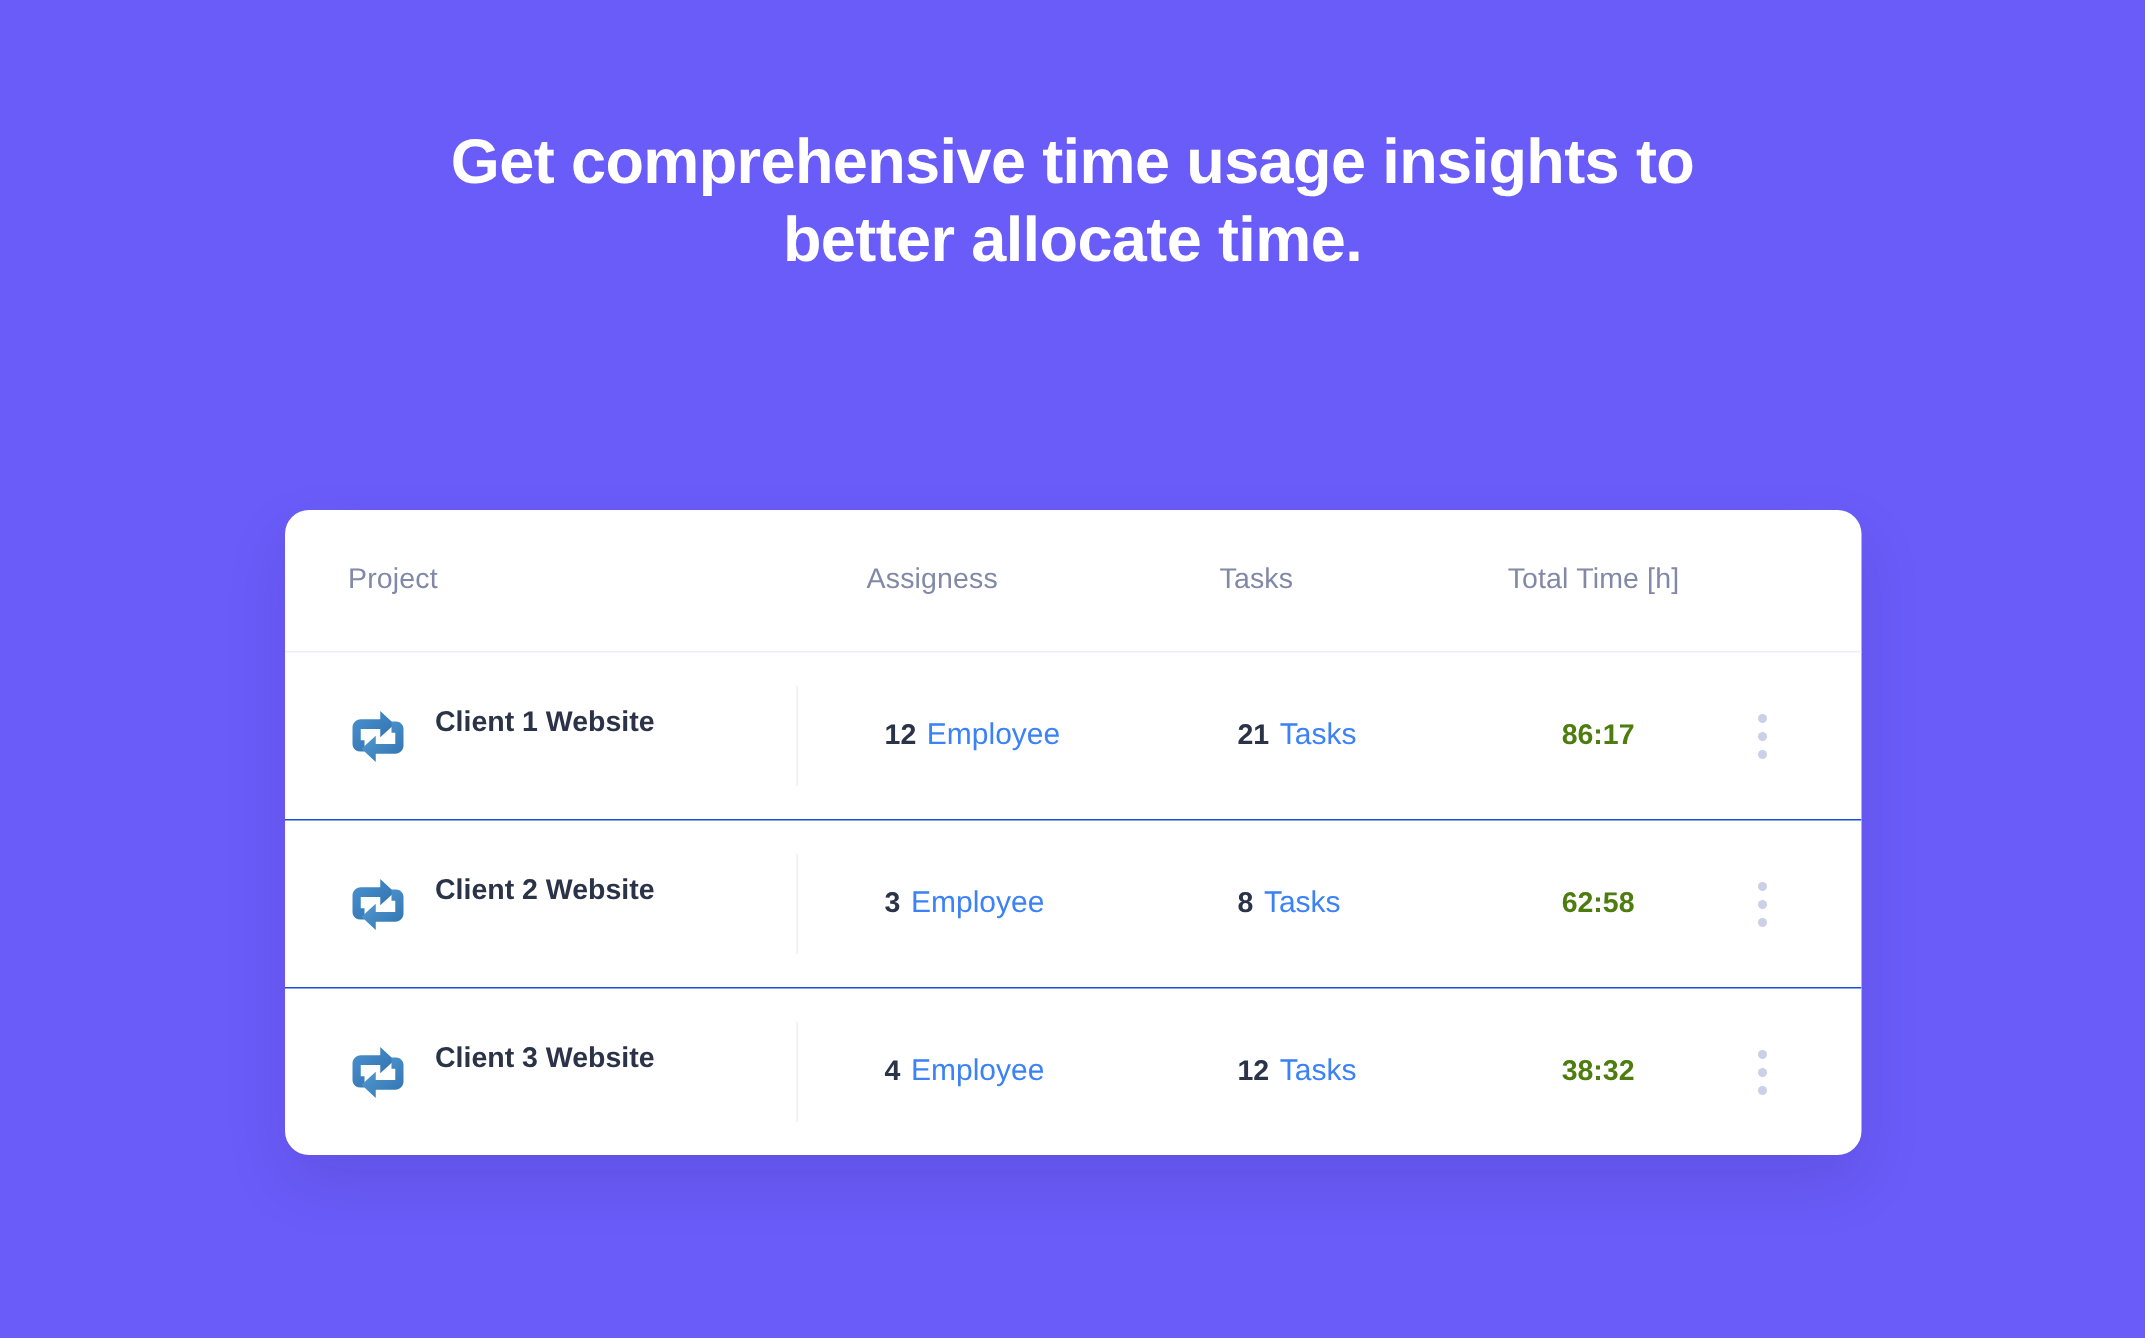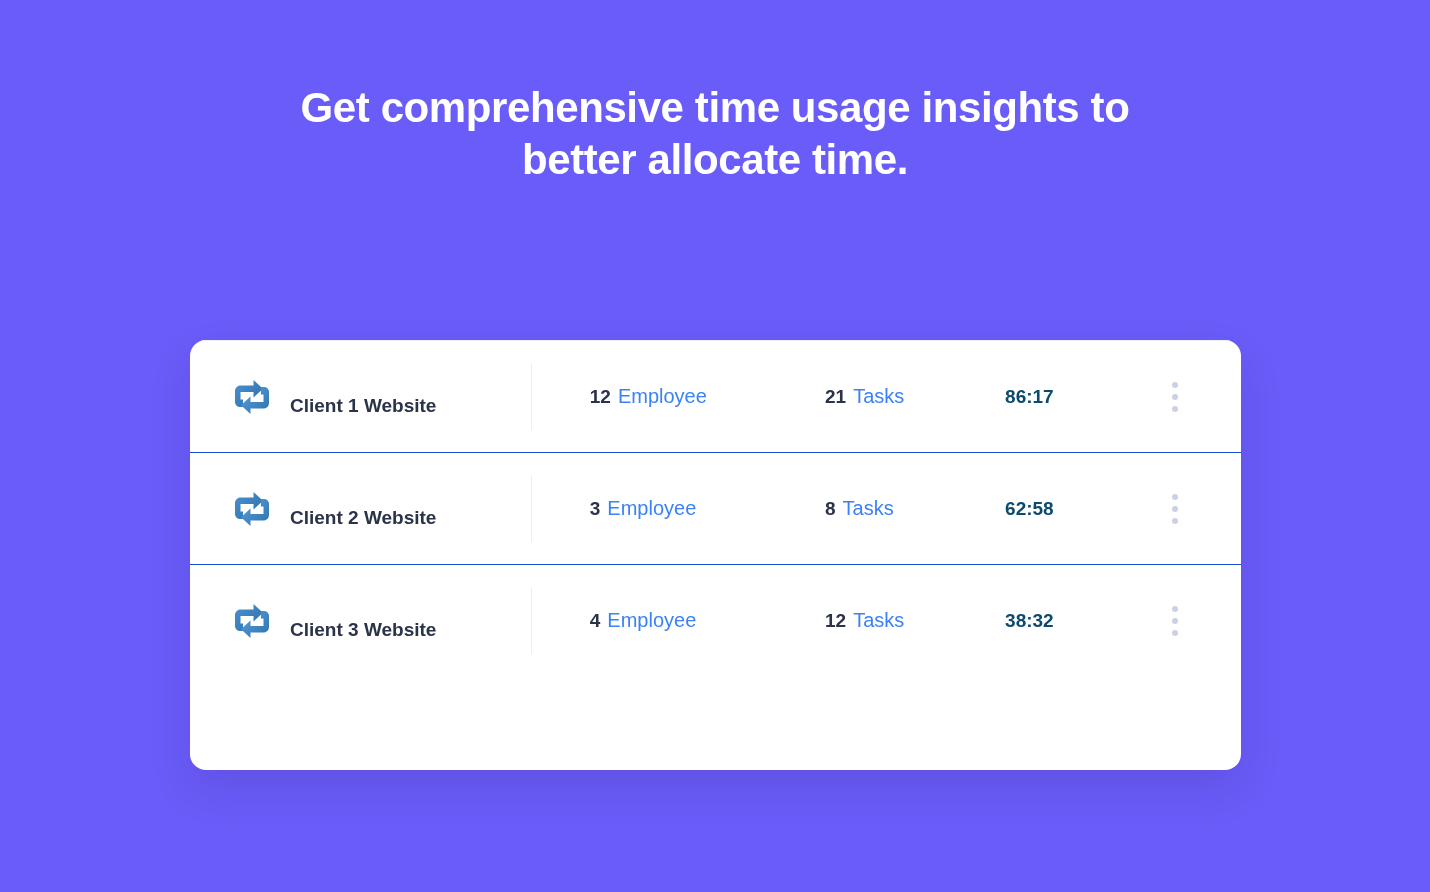--- a/index.html
+++ b/index.html
@@ -94,21 +94,21 @@
     left: 341px;
     top: 22px;
     bottom: 22px;
     width: 1px;
     background: #eeedfa;
   }
 
   
   .cell-project {
     display: flex;
-    align-items: flex-end;
+    align-items: flex-start;
     gap: 18px;
   }
 
   .proj-icon {
     width: 40px;
     height: 40px;
     flex: 0 0 40px;
     display: block;
   }
 
@@ -128,24 +128,25 @@
   }
 
   .unit {
     color: #3b82f6;
     font-size: 20px;
     font-weight: normal;
     margin-left: 7px;
   }
 
   .time {
-    color: #0c4a6e;
+    color: #4d7c0f;
     font-size: 19px;
     font-weight: bold;
     white-space: nowrap;
+    margin-left: 36px;
   }
 
   
   .kebab {
     width: 6px;
     display: flex;
     flex-direction: column;
     align-items: center;
     gap: 6px;
     cursor: pointer;
@@ -159,20 +160,27 @@
   }
 </style>
 </head>
 <body>
 
 <h1 class="headline">Get comprehensive time usage insights to better allocate time.</h1>
 
 <div class="card">
   <div class="table">
 
+    <div class="thead">
+      <div class="th col-project">Project</div>
+      <div class="th col-assign">Assigness</div>
+      <div class="th col-tasks">Tasks</div>
+      <div class="th col-time">Total Time [h]</div>
+      <div class="col-menu"></div>
+    </div>
 
     <div class="tbody">
 
       <div class="row">
         <div class="cell-project col-project">
           <svg class="proj-icon" viewBox="0 0 40 40">
             <defs>
               <linearGradient id="g1a" x1="0" y1="0" x2="1" y2="1">
                 <stop offset="0" stop-color="#4a93d1"></stop>
                   <stop offset="1" stop-color="#2d6ca8"></stop>

